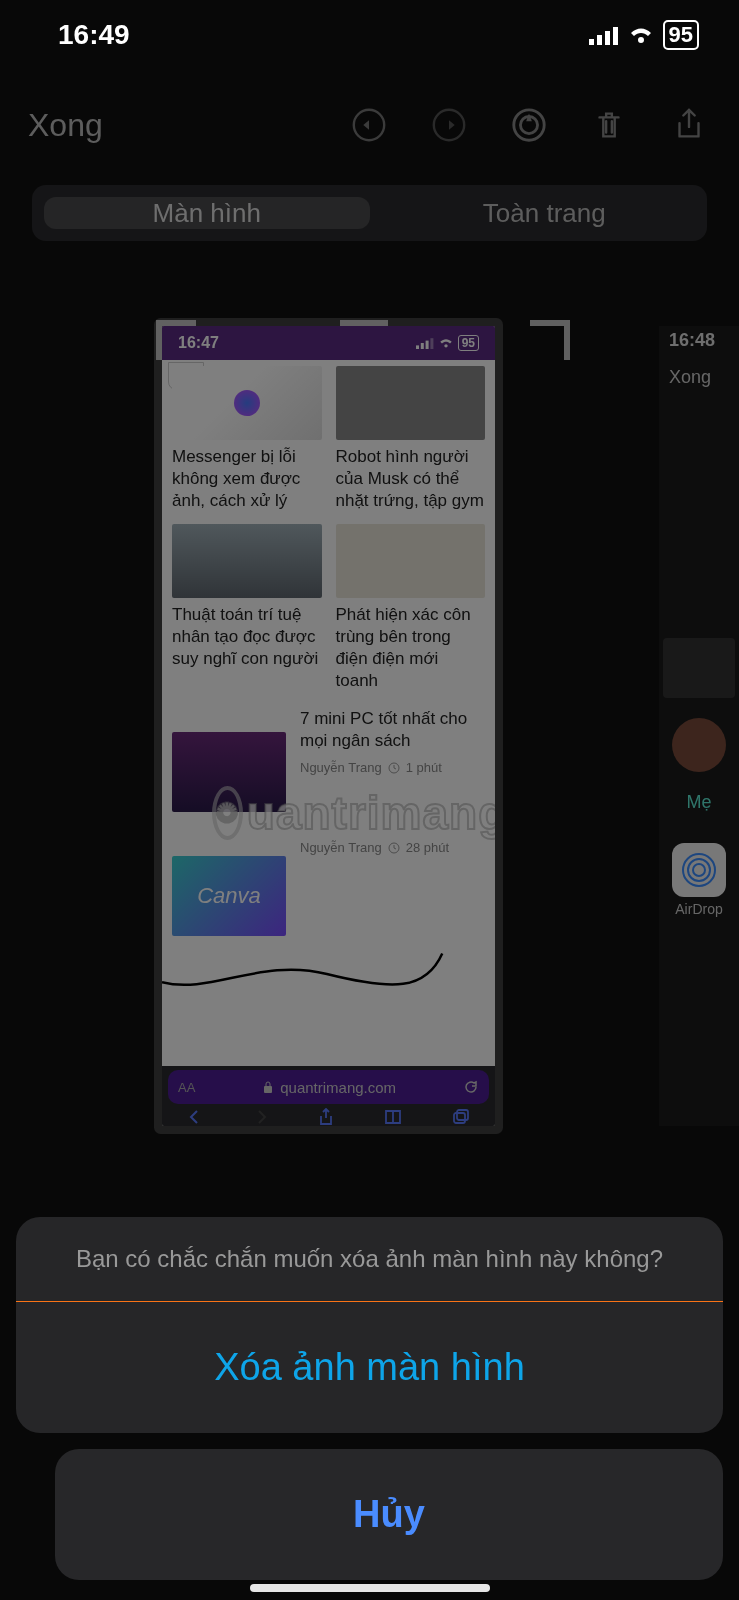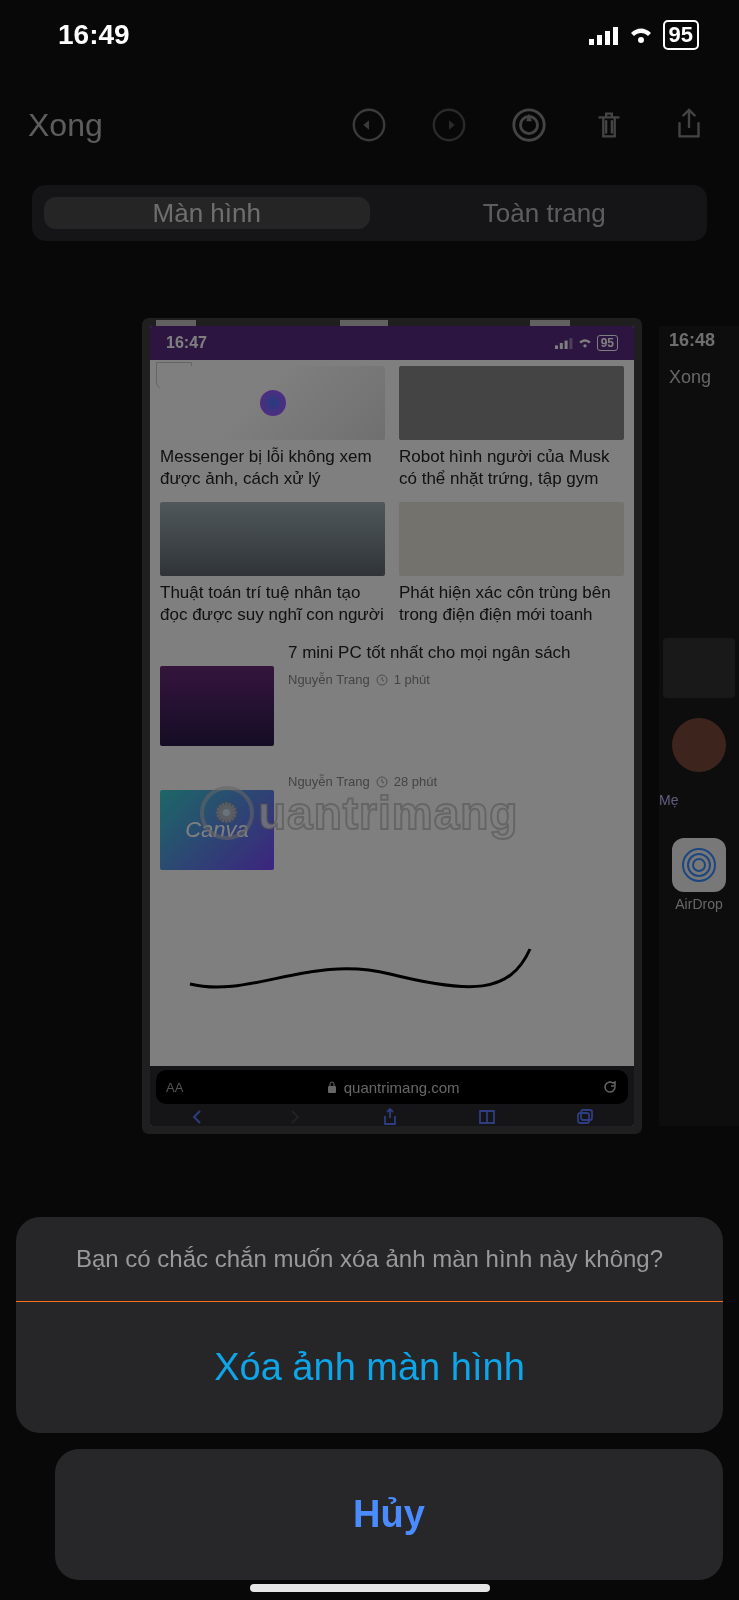--- a/index.html
+++ b/index.html
@@ -41,22 +41,22 @@
   }
   .segment { flex: 1; display: flex; align-items: center; justify-content: center; font-size: 26px; color: #bbb; }
   .segment.active { background: #4a4a4d; border-radius: 12px; margin: 12px; color: #ddd; }
 
   
   .preview-strip {
     position: absolute; top: 300px; left: 0; right: 0;
     height: 850px; display: flex; align-items: flex-start;
   }
   .preview-main {
-    position: absolute; left: 150px; top: 26px;
-    width: 484px; height: 800px;
+    position: absolute; left: 162px; top: 26px;
+    width: 333px; height: 800px;
     background: #eee; border-radius: 2px;
     box-shadow: 0 0 0 8px rgba(200,200,200,0.25);
     overflow: hidden;
   }
   .crop-handle { position: absolute; background: #c0c0c0; }
   .crop-tl-h { top: 20px; left: 156px; width: 40px; height: 6px; }
   .crop-tl-v { top: 20px; left: 156px; width: 6px; height: 40px; }
   .crop-tr-h { top: 20px; left: 530px; width: 40px; height: 6px; }
   .crop-tr-v { top: 20px; left: 564px; width: 6px; height: 40px; }
   .crop-mid { top: 20px; left: 340px; width: 48px; height: 6px; }
@@ -92,35 +92,35 @@
     pointer-events: none;
   }
   .watermark-bulb { width: 54px; height: 54px; border: 4px solid rgba(200,200,200,0.6); border-radius: 50%; display: flex; align-items: center; justify-content: center; font-size: 26px; }
 
   .scribble { position: absolute; bottom: 62px; left: 0; width: 100%; height: 60px; pointer-events: none; }
 
   .safari-bar {
     height: 60px; background: #2b2b2e; color: #aaa;
     display: flex; flex-direction: column;
   }
-  .url-row { height: 36px; display: flex; align-items: center; justify-content: space-between; padding: 0 10px; background: #000000; margin: 4px 6px; border-radius: 10px; }
+  .url-row { height: 36px; display: flex; align-items: center; justify-content: space-between; padding: 0 10px; background: #4c1d95; margin: 4px 6px; border-radius: 10px; }
   .url-text { font-size: 15px; color: #ccc; display: flex; align-items: center; gap: 6px; }
   .bottom-icons { flex: 1; display: flex; align-items: center; justify-content: space-around; color: #5a7aff; }
 
   
   .preview-side {
     position: absolute; right: 0; top: 26px;
     width: 80px; height: 800px; background: #1a1a1a;
     overflow: hidden;
   }
   .preview-side .side-time { color: #ddd; font-size: 18px; font-weight: 600; padding: 4px 0 0 10px; }
   .preview-side .side-done { color: #ccc; font-size: 18px; padding: 16px 0 0 10px; }
   .side-block { background: #333; height: 60px; margin: 250px 4px 10px; border-radius: 4px; }
   .side-avatar { width: 54px; height: 54px; border-radius: 50%; background: #7a4a3a; margin: 20px auto; }
-  .side-avatar-label { color: #c4b5fd; font-size: 14px; text-align: left; }
+  .side-avatar-label { color: #5eead4; font-size: 18px; text-align: center; }
   .side-airdrop { width: 54px; height: 54px; border-radius: 12px; background: #f0f0f0; margin: 30px auto 4px; display:flex; align-items:center; justify-content:center; }
   .side-airdrop-label { color: #ccc; font-size: 14px; text-align: center; }
 
   
   .action-sheet {
     position: absolute; left: 16px; right: 16px; bottom: 20px;
     z-index: 10;
   }
   .sheet-group {
     background: rgba(40,40,42,0.95); border-radius: 24px;

